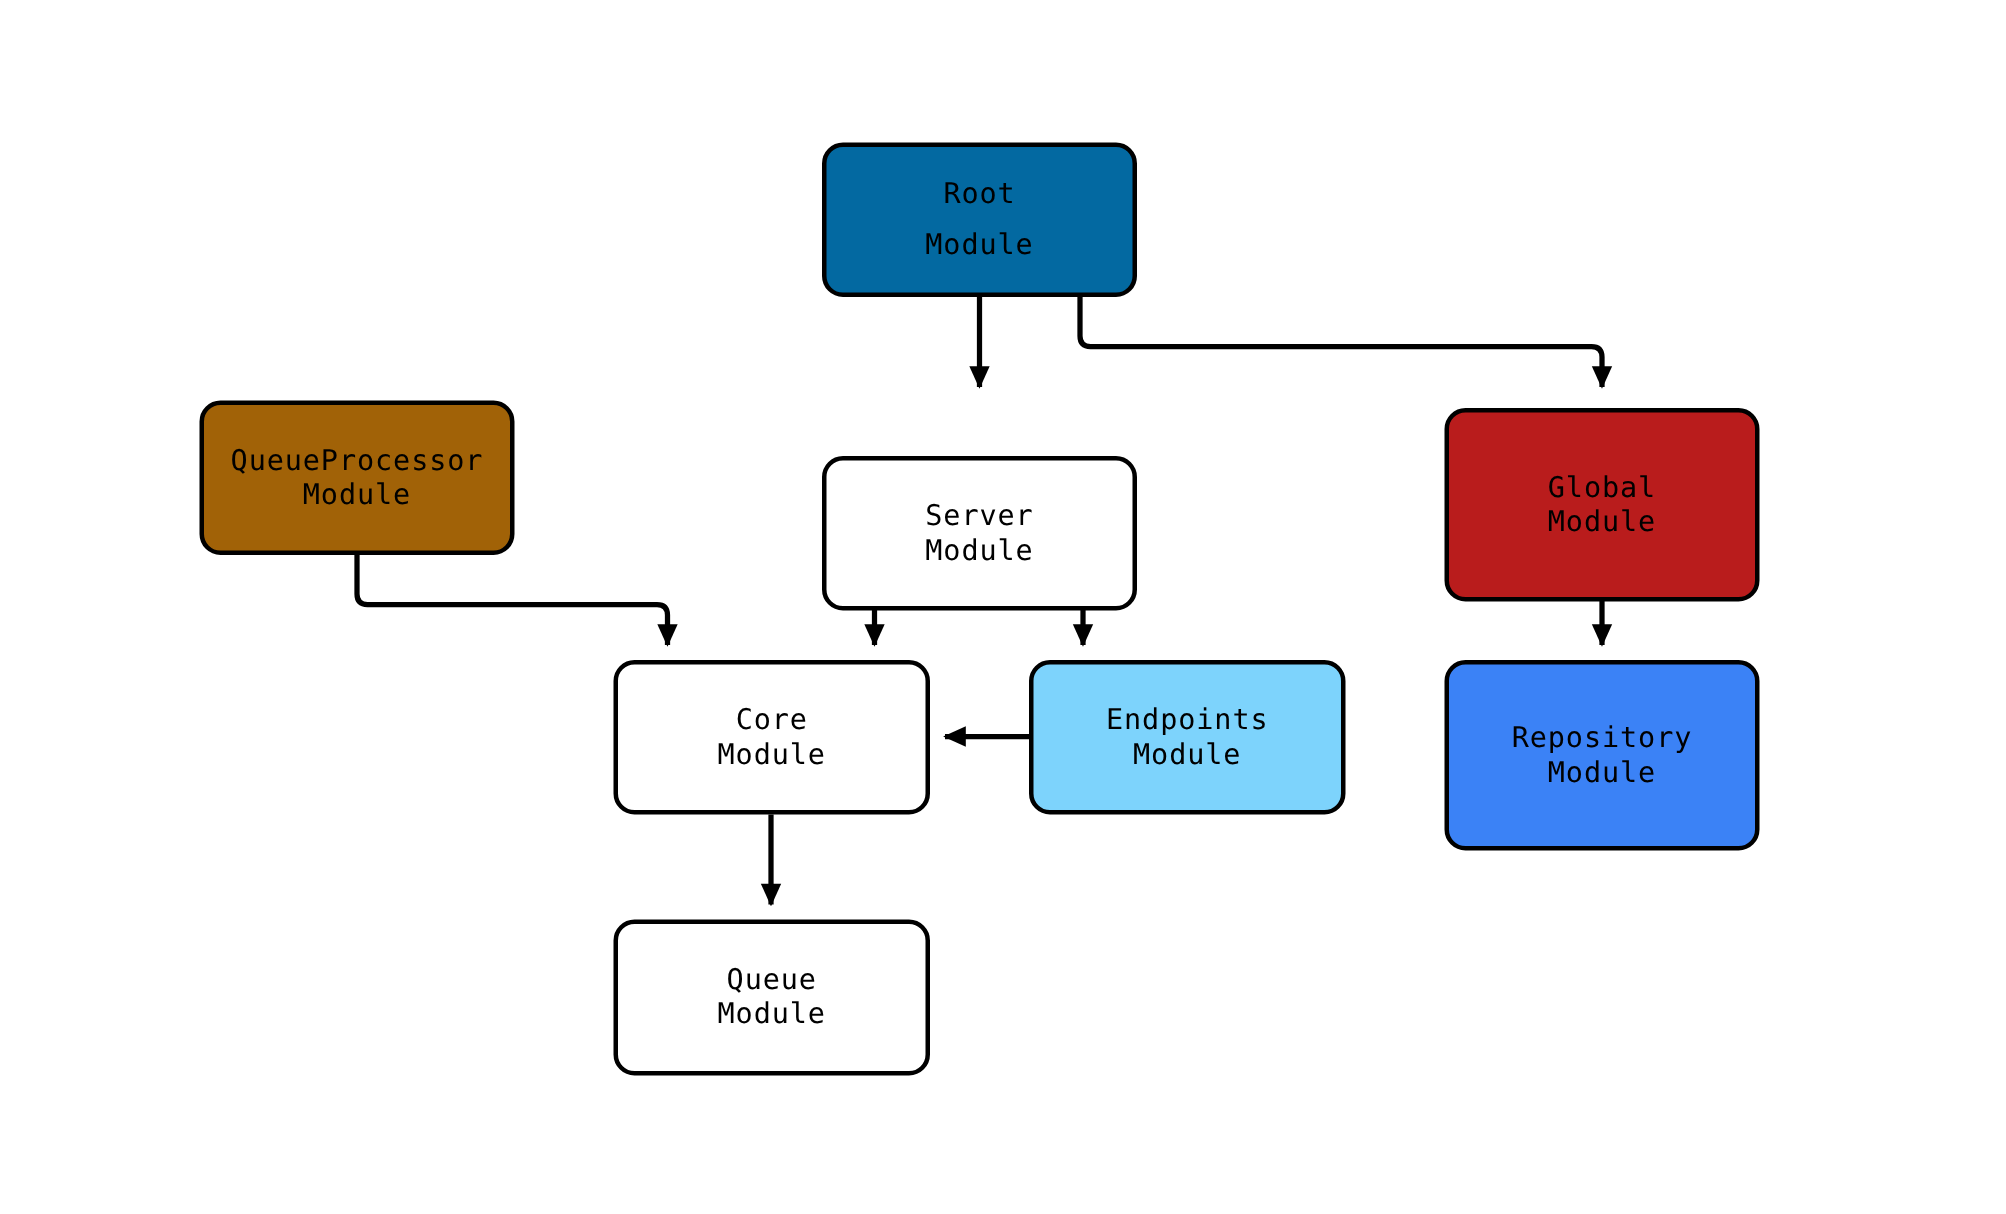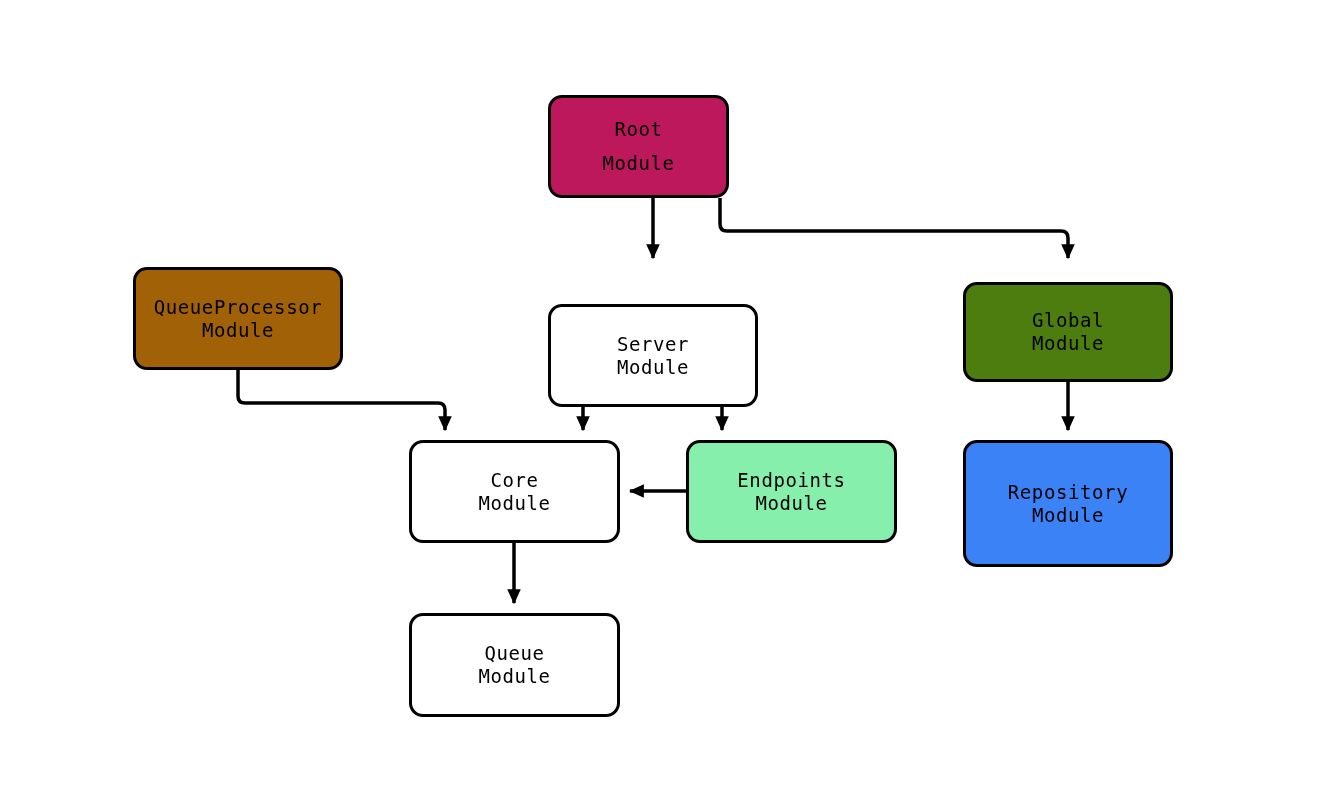--- a/index.html
+++ b/index.html
@@ -60,41 +60,41 @@
         <path d="M 583,370 L 583,430" stroke="#000000" marker-end="url(#arrow-head)"></path>
         <path d="M 722,370 L 722,430" stroke="#000000" marker-end="url(#arrow-head)"></path>
         <path d="M 238,370 L 238,396 Q 238,403 245,403 L 438,403 Q 445,403 445,410 L 445,430" stroke="#000000" marker-end="url(#arrow-head)"></path>
         <path d="M 686,491 L 630,491" stroke="#000000" marker-end="url(#arrow-head)"></path>
         <path d="M 1068,370 L 1068,430" stroke="#000000" marker-end="url(#arrow-head)"></path>
         <path d="M 514,543 L 514,603" stroke="#000000" marker-end="url(#arrow-head)"></path>
       </g>
   </svg>
 
   <div id="nodes">
-      <div class="node" style="left: 548px; top: 95px; width: 181px; height: 103px; border-color: rgb(0, 0, 0); background: #be185d; gap: 11px;">
+      <div class="node" style="left: 548px; top: 95px; width: 210px; height: 103px; border-color: rgb(0, 0, 0); background: #0369a1; gap: 11px;">
         <div class="node-line">Root</div>
         <div class="node-line">Module</div>
       </div>
       <div class="node" style="left: 133px; top: 267px; width: 210px; height: 103px; border-color: rgb(0, 0, 0); background: #a16207;">
         <div class="node-line">QueueProcessor</div>
         <div class="node-line">Module</div>
       </div>
       <div class="node" style="left: 548px; top: 267px; width: 210px; height: 103px; border-color: rgb(0, 0, 0); background: rgb(255, 255, 255); margin-top: 37px;">
         <div class="node-line">Server</div>
         <div class="node-line">Module</div>
       </div>
-      <div class="node" style="left: 963px; top: 282px; width: 210px; height: 100px; border-color: rgb(0, 0, 0); background: #4d7c0f;">
+      <div class="node" style="left: 963px; top: 272px; width: 210px; height: 129px; border-color: rgb(0, 0, 0); background: #b91c1c;">
         <div class="node-line">Global</div>
         <div class="node-line">Module</div>
       </div>
       <div class="node" style="left: 409px; top: 440px; width: 211px; height: 103px; border-color: rgb(0, 0, 0); background: rgb(255, 255, 255);">
         <div class="node-line">Core</div>
         <div class="node-line">Module</div>
       </div>
-      <div class="node" style="left: 686px; top: 440px; width: 211px; height: 103px; border-color: rgb(0, 0, 0); background: #86efac;">
+      <div class="node" style="left: 686px; top: 440px; width: 211px; height: 103px; border-color: rgb(0, 0, 0); background: #7dd3fc;">
         <div class="node-line">Endpoints</div>
         <div class="node-line">Module</div>
       </div>
       <div class="node" style="left: 963px; top: 440px; width: 210px; height: 127px; border-color: rgb(0, 0, 0); background: #3b82f6;">
         <div class="node-line">Repository</div>
         <div class="node-line">Module</div>
       </div>
       <div class="node" style="left: 409px; top: 613px; width: 211px; height: 104px; border-color: rgb(0, 0, 0); background: rgb(255, 255, 255); align-items: center;">
         <div class="node-line">Queue</div>
         <div class="node-line">Module</div>

